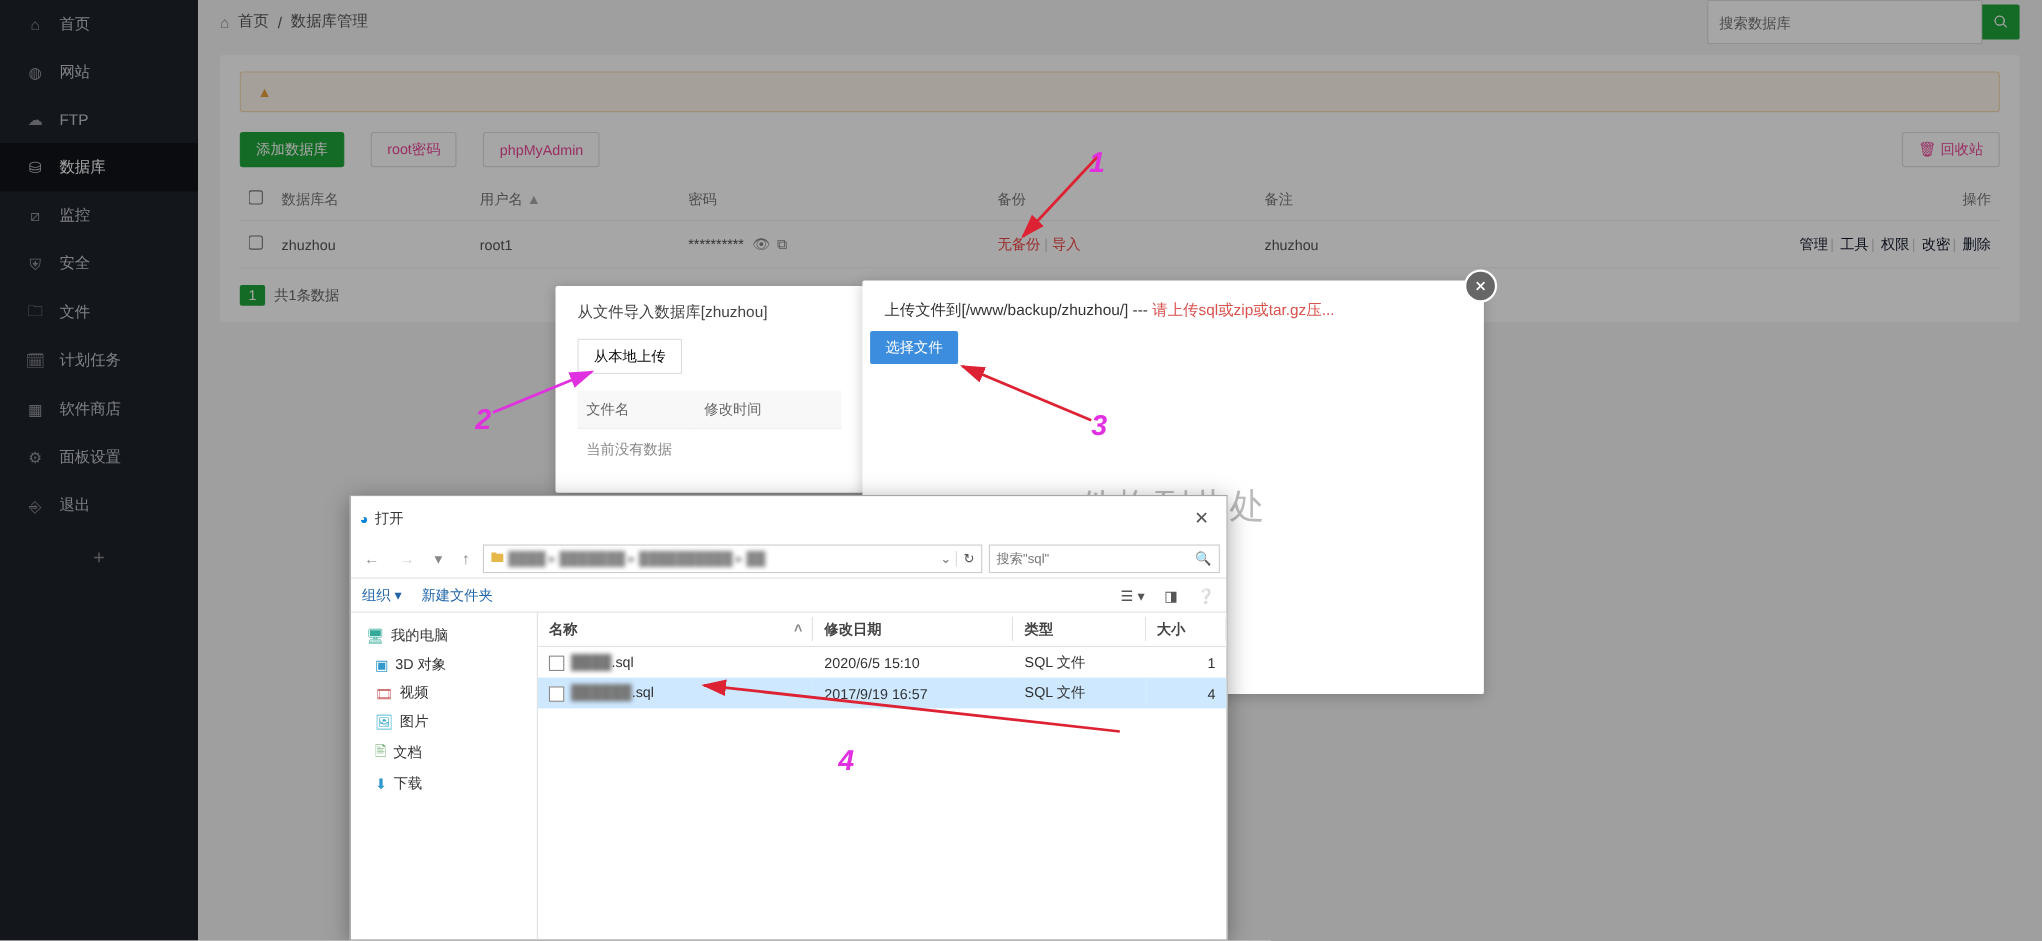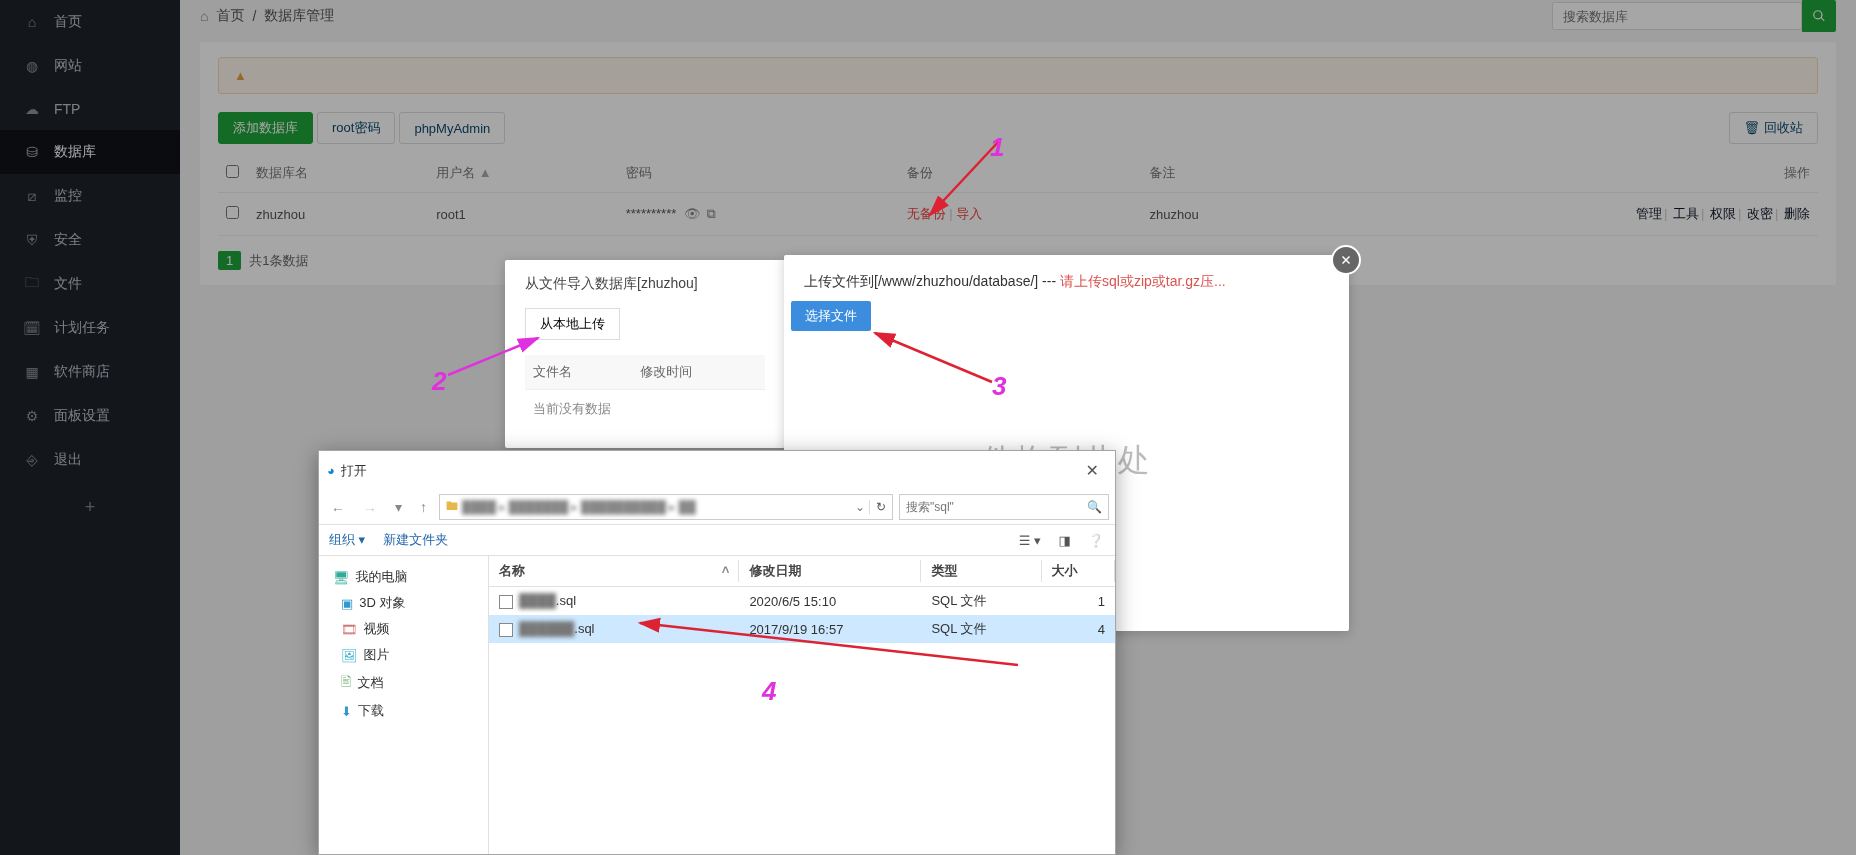--- a/index.html
+++ b/index.html
@@ -16,27 +16,27 @@
 .main { position: absolute; left: 180px; top: 0; right: 0; height: 855px; padding: 0 20px; }
 .breadcrumb { padding: 0px 0 10px; font-size: 14px; color: #555; display: flex; align-items: center; gap: 8px; }
 .breadcrumb .home-icon { color: #888; }
 .breadcrumb a { color: #555; text-decoration: none; }
 .card { background: #fff; padding: 15px 18px; border-radius: 3px; }
 .alert { background: #fef6ec; border: 1px solid #f5dab1; padding: 10px 15px; font-size: 13px; color: #666; display: flex; align-items: center; gap: 8px; border-radius: 3px; }
 .alert-icon { color: #e6a23c; }
 .alert .link { color: #20a53a; }
 
 .toolbar { display: flex; gap: 10px; margin: 18px 0 0; justify-content: space-between; }
-.toolbar-left { display: flex; gap: 4px; }
-.btn { padding: 6px 14px; font-size: 13px; border: 1px solid #ddd; background: #fff; border-radius: 3px; cursor: pointer; color: #0c4a6e; }
+.toolbar-left { display: flex; gap: 24px; }
+.btn { padding: 6px 14px; font-size: 13px; border: 1px solid #ddd; background: #fff; border-radius: 3px; cursor: pointer; color: #ec4899; }
 .btn-primary { background: #20a53a; color: #fff; border-color: #20a53a; }
 .btn-small { padding: 3px 10px; font-size: 12px; }
 
 .search-box { display: flex; align-items: center; }
-.search-input { border: 1px solid #ddd; padding: 5px 10px; font-size: 13px; width: 250px; height: 28px; border-radius: 2px 0 0 2px; }
+.search-input { border: 1px solid #ddd; padding: 5px 10px; font-size: 13px; width: 250px; height: 40px; border-radius: 2px 0 0 2px; }
 .search-btn { background: #20a53a; border: none; width: 34px; height: 32px; display: flex; align-items: center; justify-content: center; cursor: pointer; border-radius: 0 2px 2px 0; }
 .search-btn svg { fill: #fff; }
 
 table.data-table { width: 100%; border-collapse: collapse; margin-top: 10px; font-size: 13px; }
 .data-table th { text-align: left; padding: 10px 8px; color: #777; font-weight: normal; border-bottom: 1px solid #eee; }
 .data-table td { padding: 12px 8px; color: #555; border-bottom: 1px solid #f2f2f2; }
 .data-table .check-cell { width: 30px; }
 .row-actions a { color: #0f172a; text-decoration: none; font-size: 13px; }
 .row-actions .sep { color: #ccc; margin: 0 2px; }
 .backup-cell a { color: #ef4444; text-decoration: none; text-align: right; }
@@ -261,21 +261,21 @@
   </div>
 </div>
 
 <div class="modal-upload">
   <div class="close">
     <svg viewBox="0 0 24 24">
         <path d="M18 6L6 18M6 6l12 12" stroke="#fff" stroke-width="2.5"></path>
       </svg>
   </div>
   <div class="title">
-    <span>上传文件到[</span><span>/www/zhuzhou/database/</span><span>] --- </span><span class="warn">请上传sql或zip或tar.gz压...</span>
+    <span>上传文件到[</span><span>/www/backup/zhuzhou/</span><span>] --- </span><span class="warn">请上传sql或zip或tar.gz压...</span>
   </div>
   <button class="btn-blue">选择文件</button>
   <div class="drop-area">件拖到此处</div>
 </div>
 
 <div class="win-dialog">
   <div class="win-titlebar">
     <div class="ttl">
       <span style="color:#0a84d6">◕</span>
       <span>打开</span>

